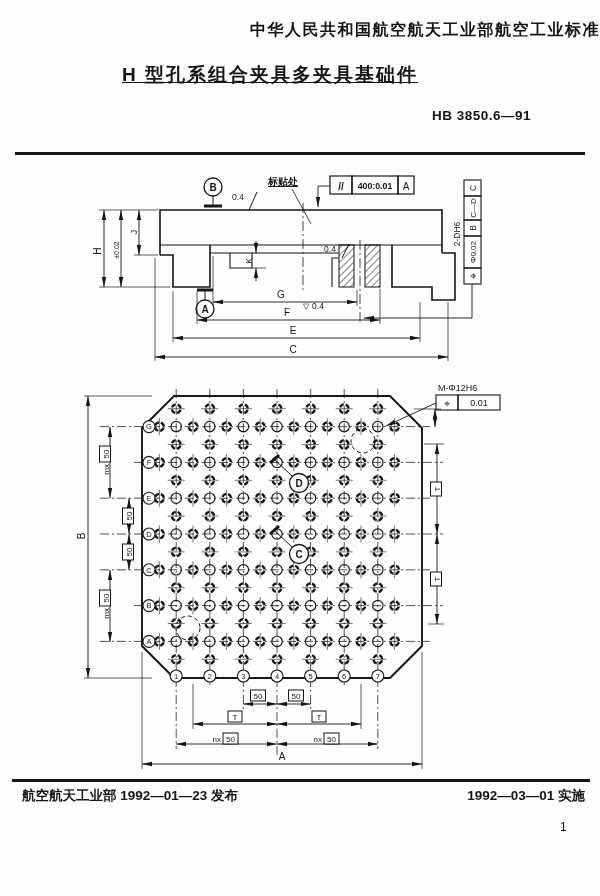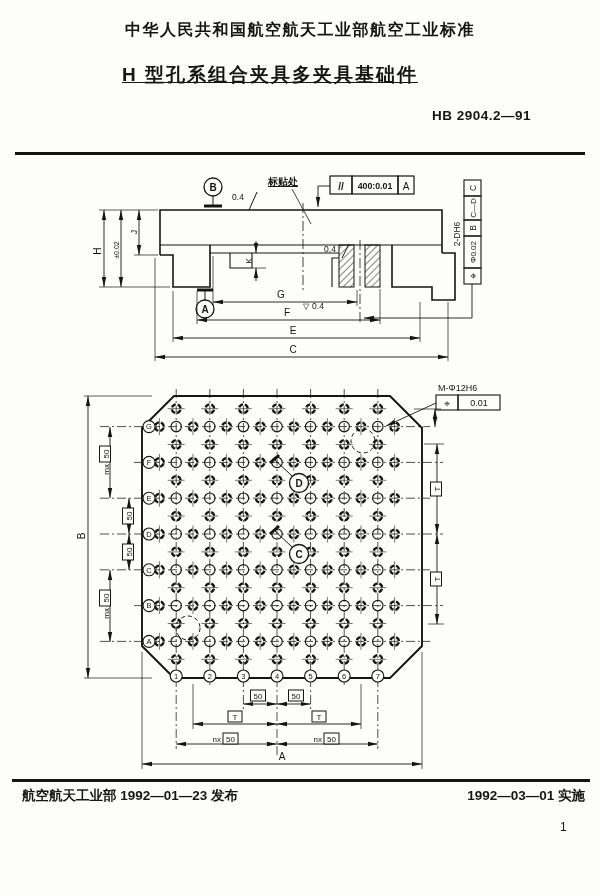--- a/index.html
+++ b/index.html
@@ -1,18 +1,18 @@
 <!DOCTYPE html>
 <html><head>
 <meta charset="utf-8">
 <style>
   html,body{margin:0;padding:0;background:#888;}
   .page{position:relative;width:600px;height:896px;background:#fdfdfb;overflow:hidden;
         font-family:"Liberation Sans",sans-serif;color:#151515;}
-  .hdr1{position:absolute;top:20px;left:0;width:100%;text-align:center;
+  .hdr1{position:absolute;top:20px;left:0;width:100%;text-align:right;
         font-size:16px;font-weight:bold;letter-spacing:1.5px;}
   .hdr2{position:absolute;top:62px;left:0;width:540px;text-align:center;
         font-size:19px;font-weight:bold;letter-spacing:2px;text-decoration:underline;}
   .hdr3{position:absolute;top:94px;left:0;width:530px;text-align:center;
         font-size:19px;font-weight:bold;}
   .hbno{position:absolute;top:108px;left:432px;font-size:13.5px;font-weight:bold;letter-spacing:.5px;}
   .rule{position:absolute;left:15px;width:570px;height:2.5px;background:#151515;}
   .rule-top{top:152px;}
   .rule-bot{top:779px;left:12px;width:578px;}
   .ft-issued{position:absolute;top:787px;left:22px;font-size:13.5px;font-weight:bold;text-align:right;}
@@ -24,21 +24,21 @@
   .s2{left:60px;top:375px;}
   line,path.ln{stroke:#151515;}
 </style>
 </head>
 <body>
 
 <div class="page">
 
   <div class="hdr1">中华人民共和国航空航天工业部航空工业标准</div>
   <div class="hdr2">H 型孔系组合夹具多夹具基础件</div>
-  <div class="hbno">HB 2904.2—91</div>
+  <div class="hbno">HB 3850.6—91</div>
   <div class="rule rule-top"></div>
 
   <svg class="s1" width="430" height="215" viewBox="85 158 430 215">
     <defs>
       <marker id="ae" markerUnits="userSpaceOnUse" markerWidth="11" markerHeight="7" refX="10" refY="3" orient="auto-start-reverse">
         <path d="M0,0.8 L10,3 L0,5.2 Z" fill="#151515"></path>
       </marker>
       <pattern id="hatch" width="5" height="5" patternUnits="userSpaceOnUse" patternTransform="rotate(45)">
         <line x1="0" y1="0" x2="0" y2="5" stroke="#333" stroke-width="1"></line>
       </pattern>

